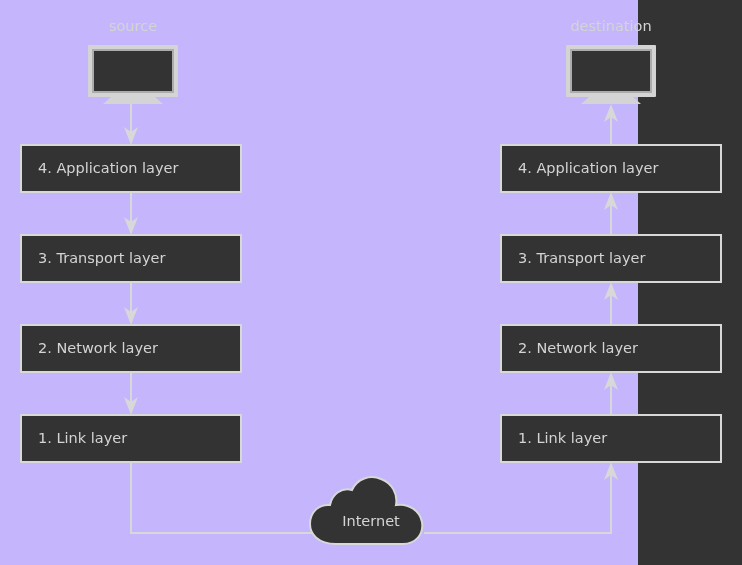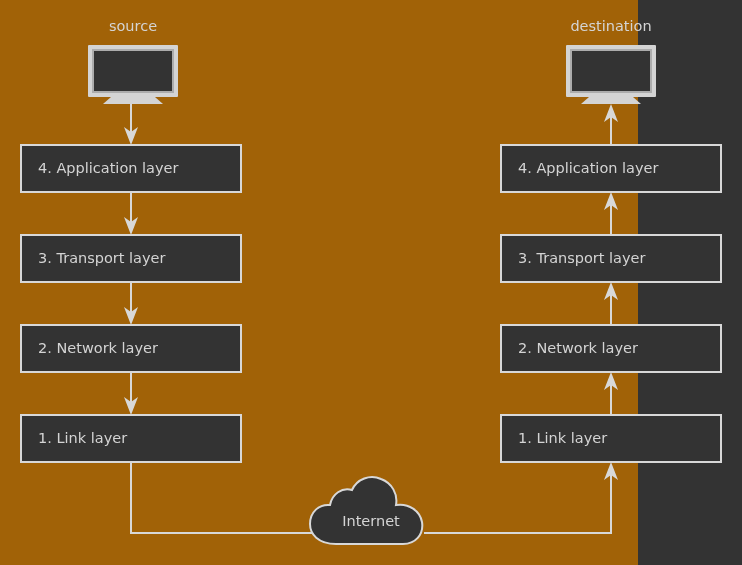--- a/index.html
+++ b/index.html
@@ -10,21 +10,21 @@
   body {
     width: 742px;
     height: 565px;
     overflow: hidden;
     font-family: "DejaVu Sans", sans-serif;
   }
   #diagram-root {
     position: relative;
     width: 638px;
     height: 565px;
-    background: #a16207;
+    background: #c4b5fd;
   }
   svg.diagram {
     display: block;
     width: 742px;
     height: 565px;
   }
   .node-label {
     font-family: "DejaVu Sans", sans-serif;
     font-size: 14.5px;
     fill: #d4d4d4;

